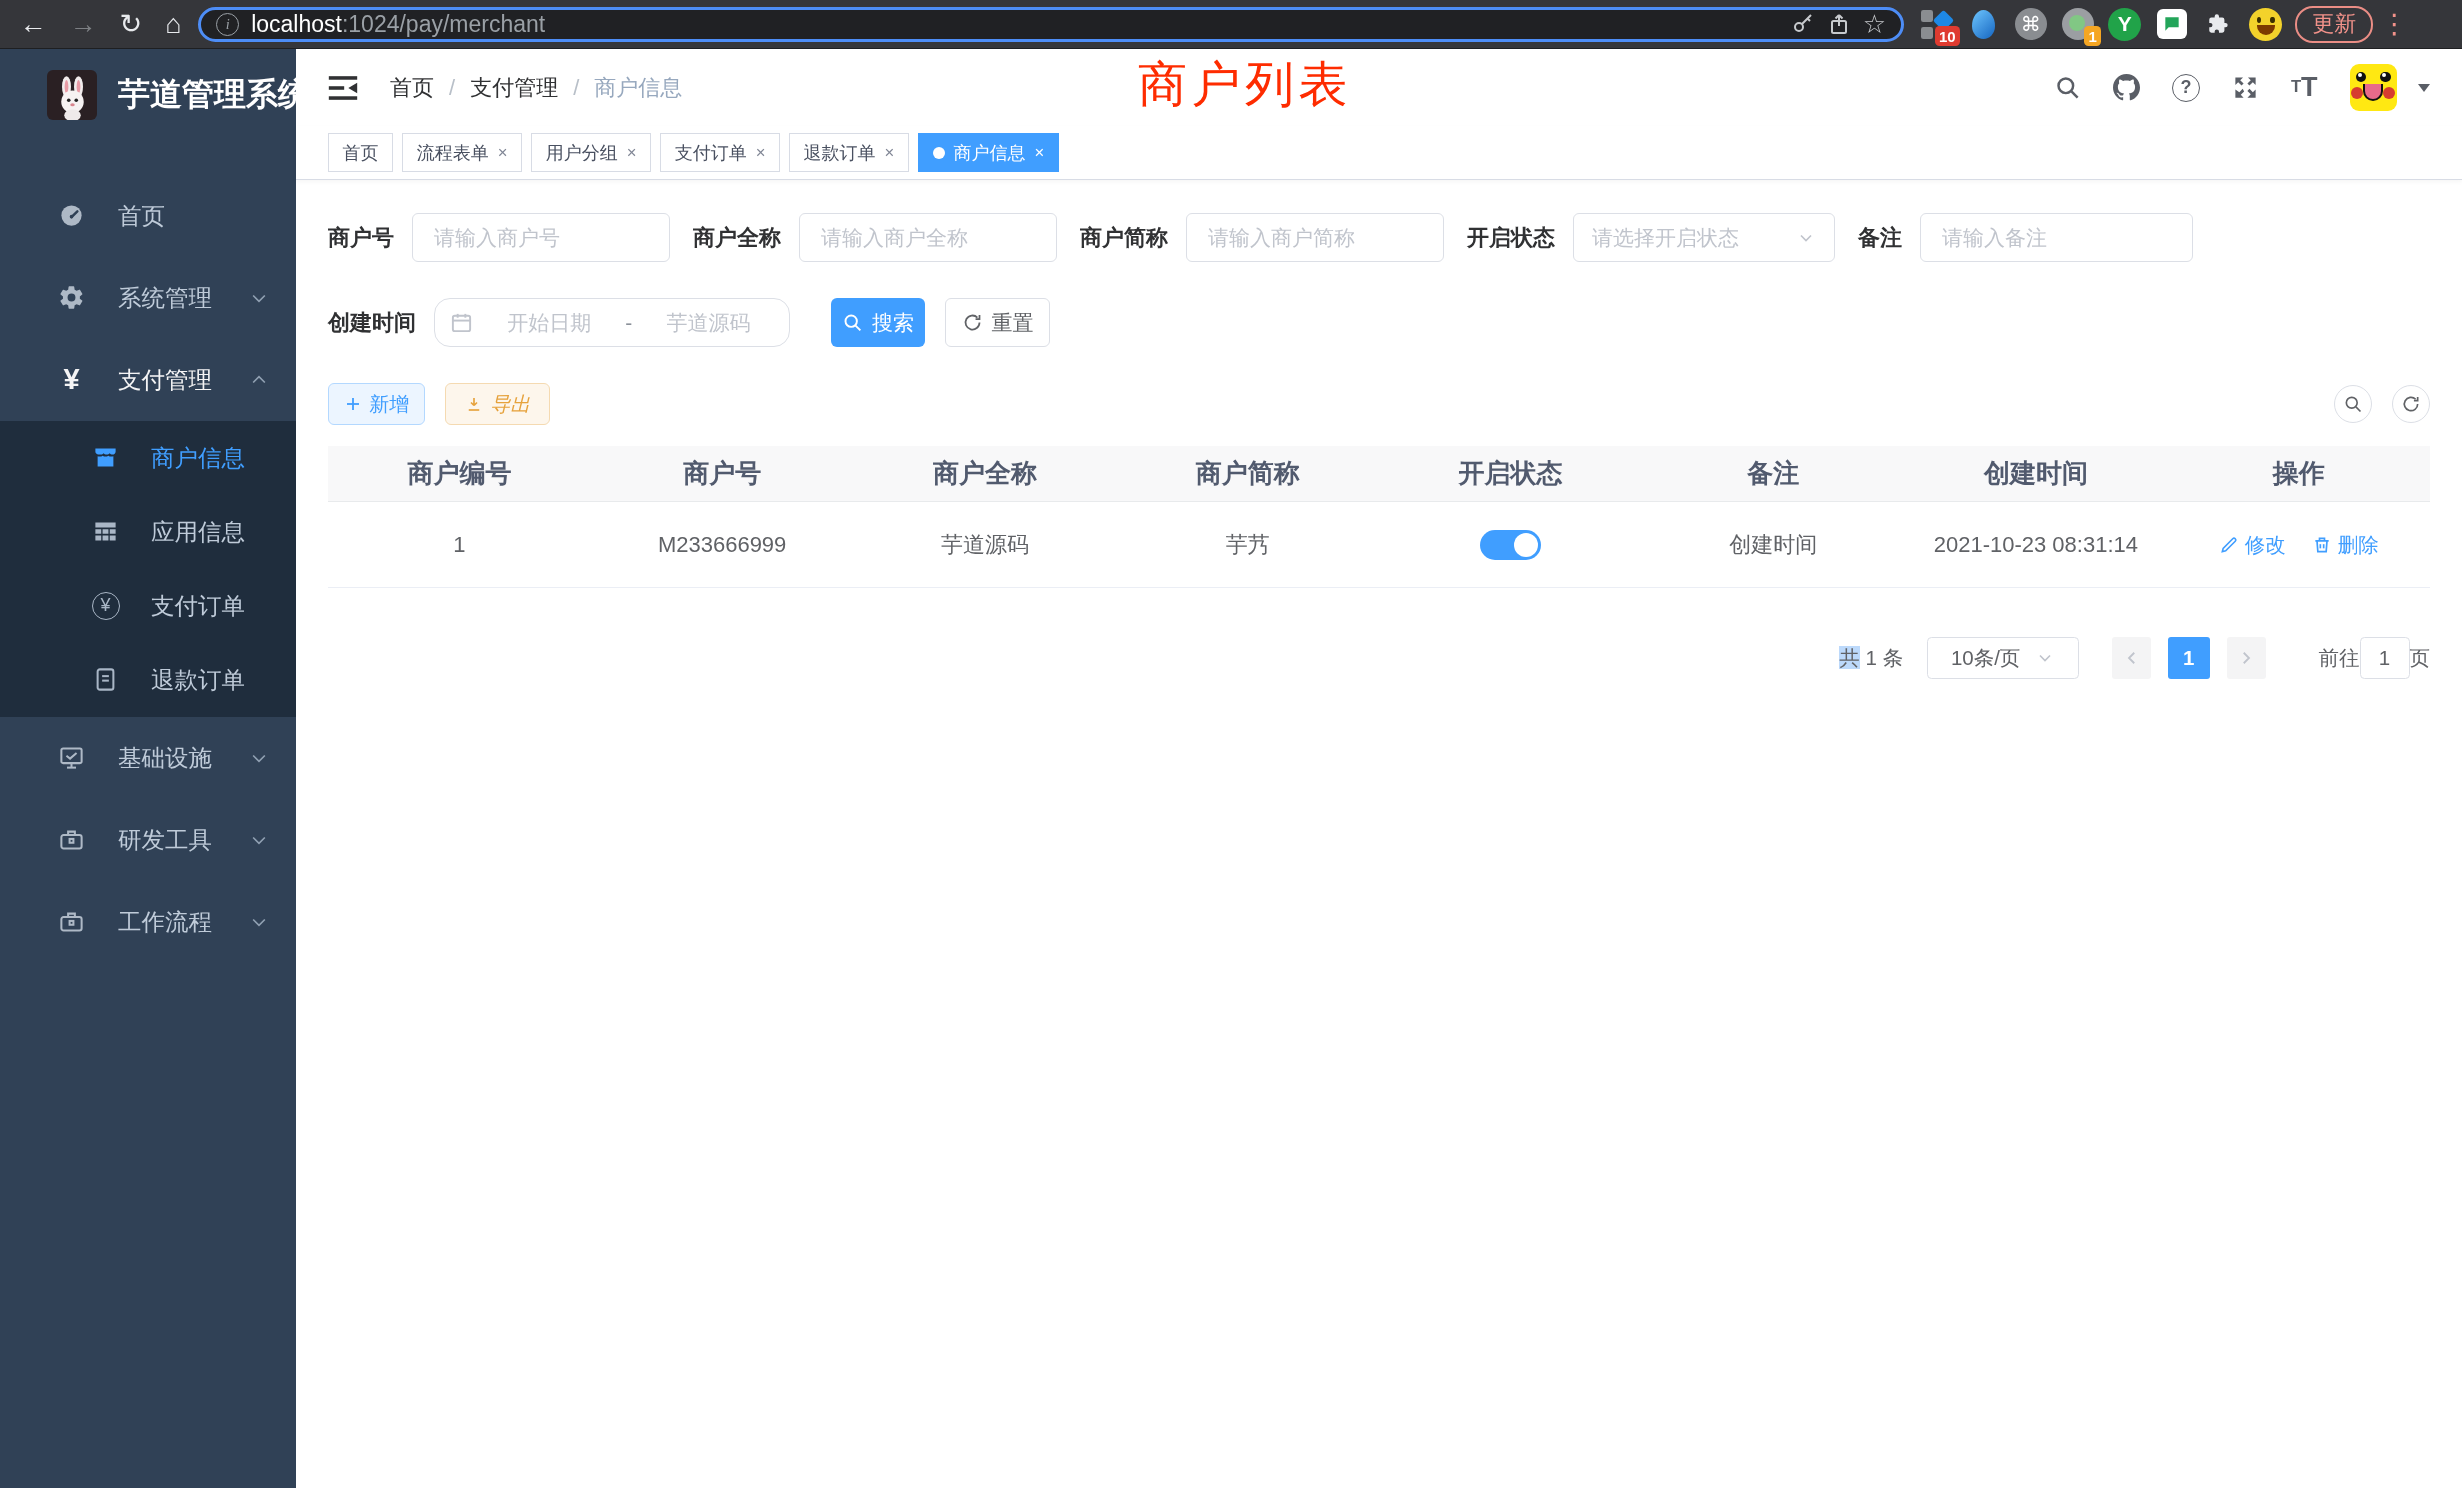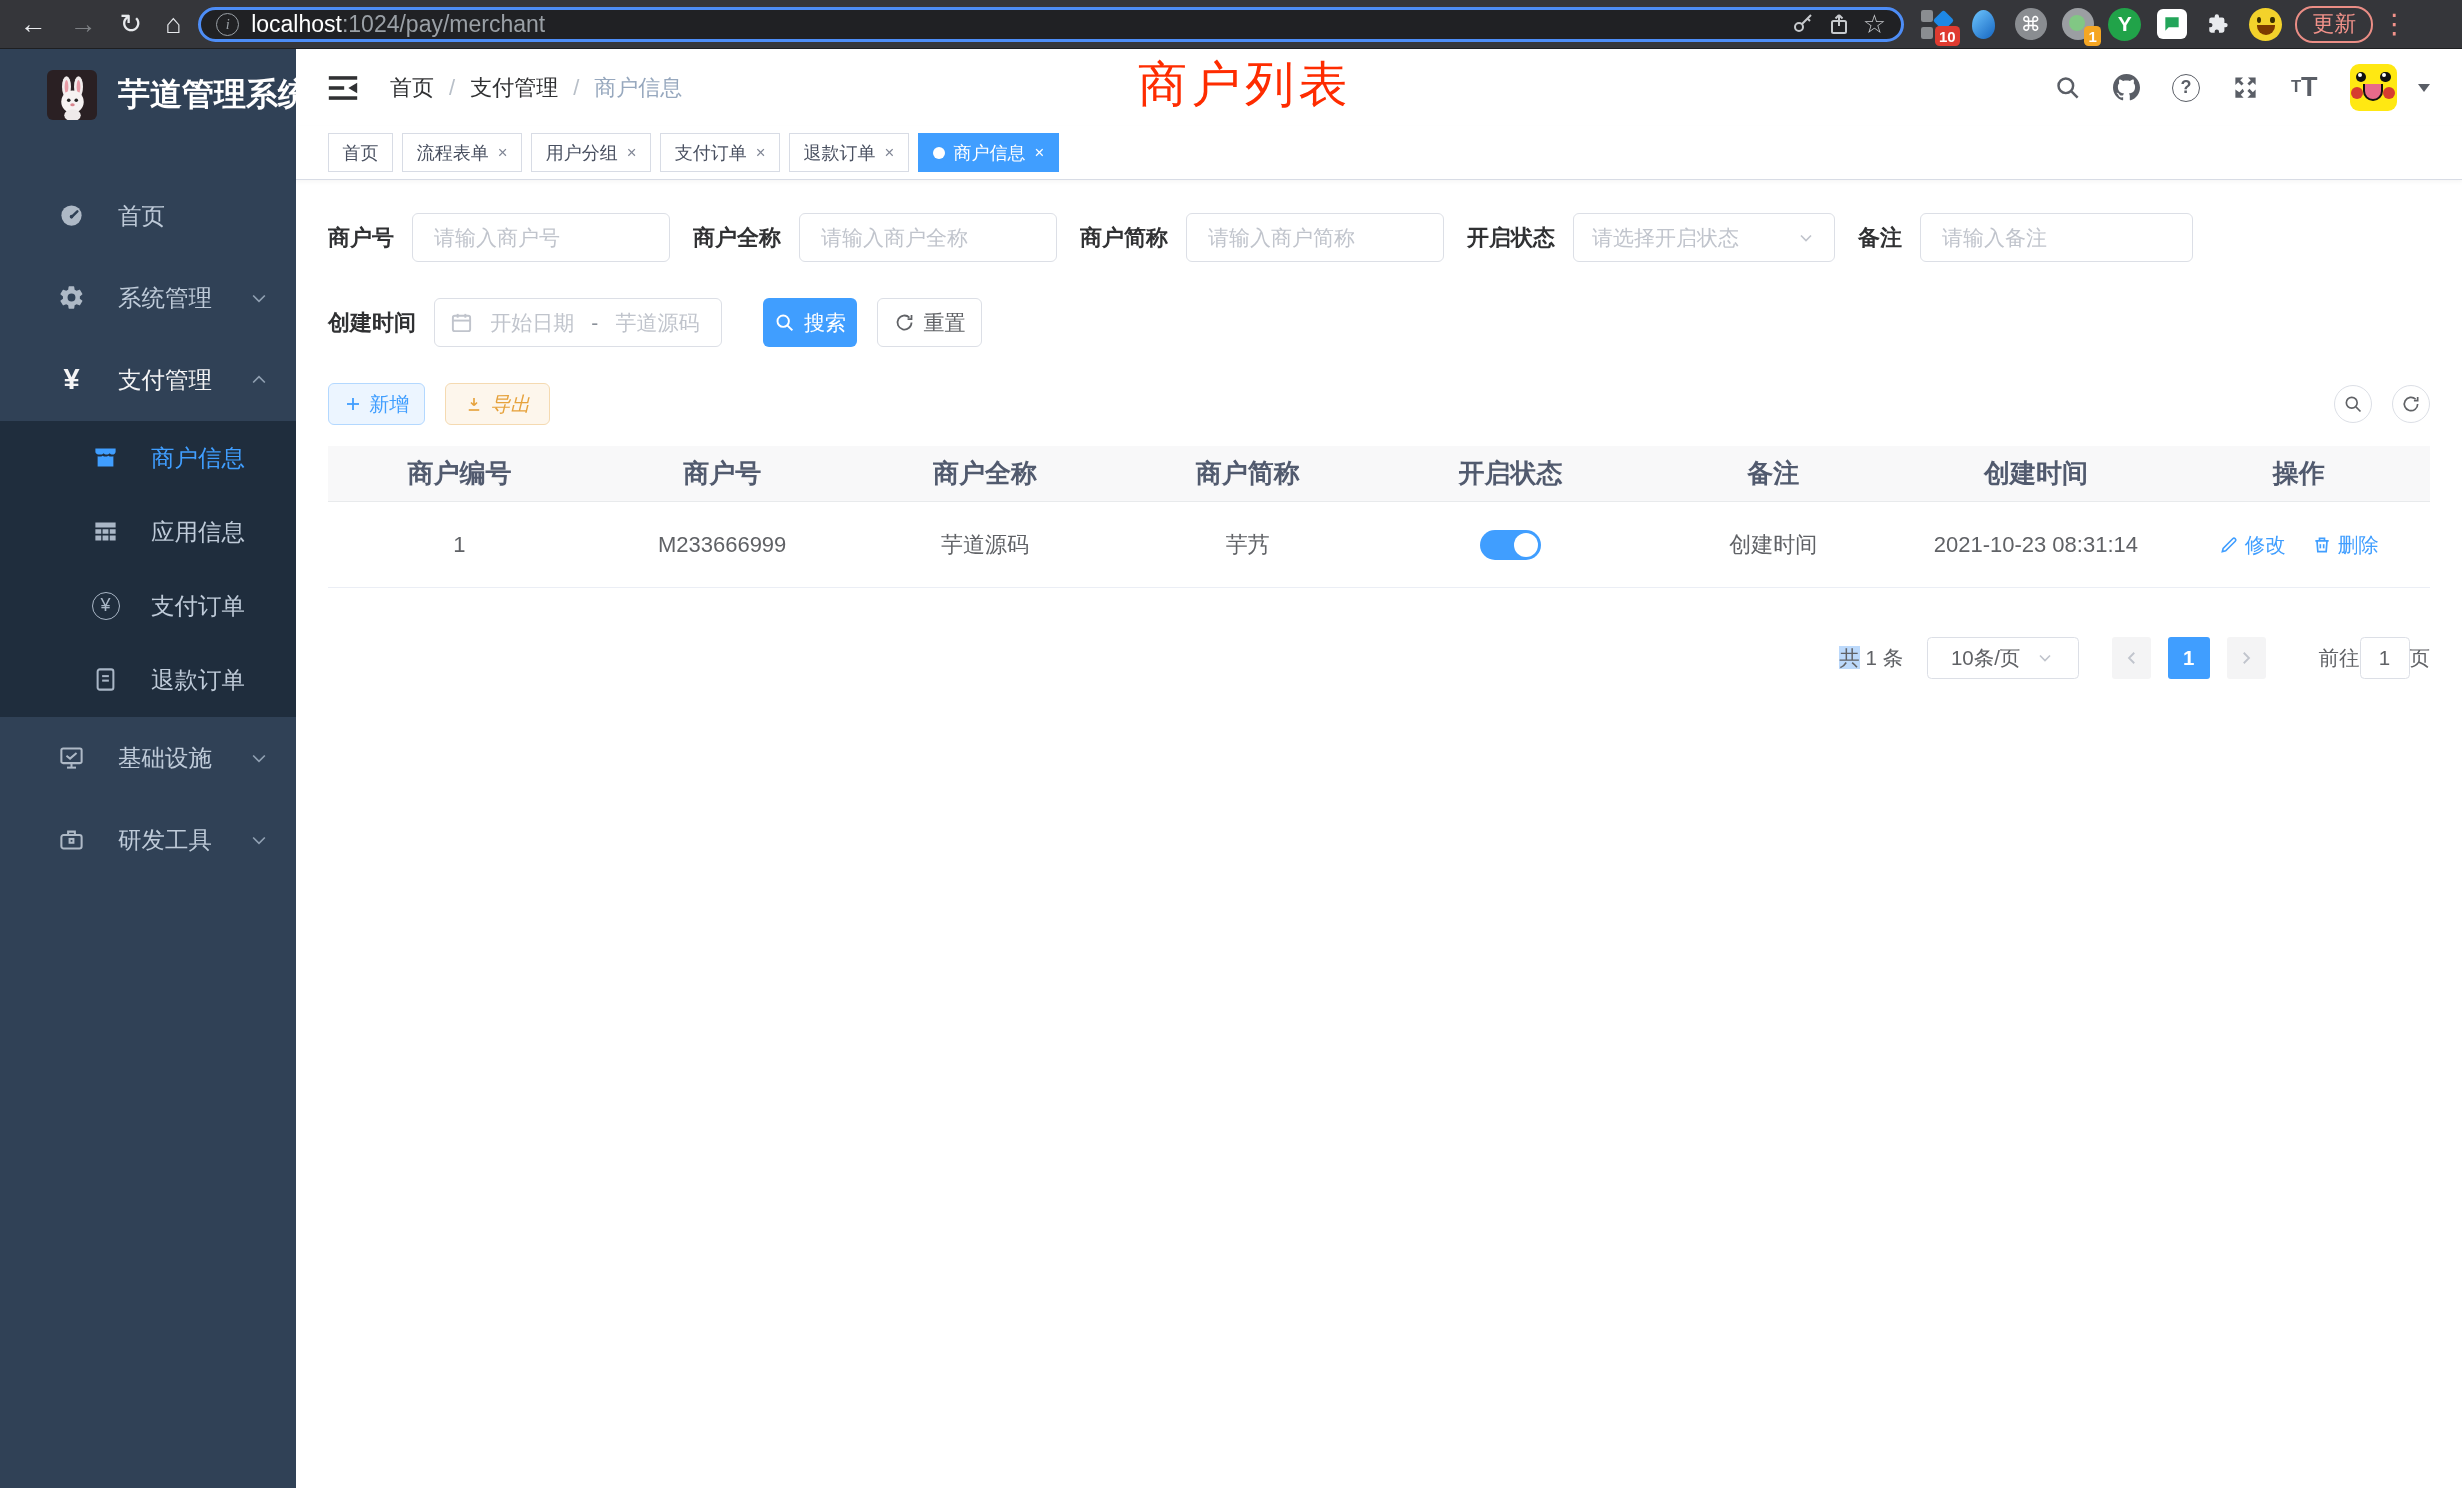--- a/index.html
+++ b/index.html
@@ -97,21 +97,21 @@
   .content{flex:1;padding:33px 32px 0;position:relative;}
   .filter-row{display:flex;align-items:center;margin-bottom:36px;}
   .f-group{display:flex;align-items:center;margin-right:23px;}
   .f-label{font-size:22px;font-weight:bold;color:#303133;margin-right:18px;white-space:nowrap;}
   .f-input{height:49px;border:1.5px solid #dcdfe6;border-radius:6px;padding:0 21px;font-size:21px;color:#606266;box-sizing:border-box;outline:none;font-family:inherit;background:#fff;}
   .f-input::placeholder{color:#c0c4cc;}
   .w340{width:258px;} .w360{width:273px;}
   .select-box{width:262px;height:49px;border:1.5px solid #dcdfe6;border-radius:6px;display:flex;align-items:center;padding:0 18px;box-sizing:border-box;color:#c0c4cc;font-size:21px;cursor:pointer;background:#fff;}
   .select-box .sel-caret{margin-left:auto;color:#c0c4cc;display:flex;}
   .sel-caret svg{width:20px;height:20px;}
-  .date-box{width:288px;height:49px;border:1.5px solid #dcdfe6;border-radius:6px;display:flex;align-items:center;padding:0 15px;box-sizing:border-box;gap:10.6px;background:#fff;}
+  .date-box{width:356px;height:49px;border:1.5px solid #dcdfe6;border-radius:16px;display:flex;align-items:center;padding:0 15px;box-sizing:border-box;gap:10.6px;background:#fff;}
   .date-box .cal{color:#c0c4cc;display:flex;}
   .date-box .cal svg{width:23px;height:23px;}
   .date-ph{font-size:21px;color:#c0c4cc;flex:1;text-align:center;}
   .date-dash{font-size:21px;color:#8a9099;}
   .btn{height:49px;border-radius:6px;display:inline-flex;align-items:center;justify-content:center;gap:9px;font-size:21px;cursor:pointer;box-sizing:border-box;border:none;font-family:inherit;}
   .btn svg{width:21px;height:21px;}
   .btn-search{width:94px;background:#409eff;color:#fff;margin-left:18px;}
   .btn-reset{width:105px;background:#fff;border:1.5px solid #dcdfe6;color:#606266;margin-left:20px;}
 
   .action-row{display:flex;align-items:center;margin-bottom:21px;}
@@ -341,20 +341,35 @@
               </svg>
           </span>
           <span>研发工具</span>
           <span class="chev">
               <svg viewBox="0 0 24 24" fill="none" stroke="currentColor" stroke-width="2">
                 <path d="M5 9l7 7 7-7"></path>
               </svg>
             </span>
         </div>
 
+        <div class="menu-item">
+          <span class="mi-icon">
+            <svg viewBox="0 0 24 24" fill="none" stroke="currentColor" stroke-width="1.8">
+                <rect x="3" y="8" width="18" height="12" rx="2"></rect>
+                <path d="M9 8V5h6v3"></path>
+                <rect x="10.3" y="11.5" width="3.4" height="3.4"></rect>
+              </svg>
+          </span>
+          <span>工作流程</span>
+          <span class="chev">
+              <svg viewBox="0 0 24 24" fill="none" stroke="currentColor" stroke-width="2">
+                <path d="M5 9l7 7 7-7"></path>
+              </svg>
+            </span>
+        </div>
 
       </div>
     </div>
 
     <div class="main">
       <div class="annotation">商户列表</div>
 
       <div class="m-header">
         <span class="hamburger">
           <svg viewBox="0 0 24 22" fill="currentColor">

